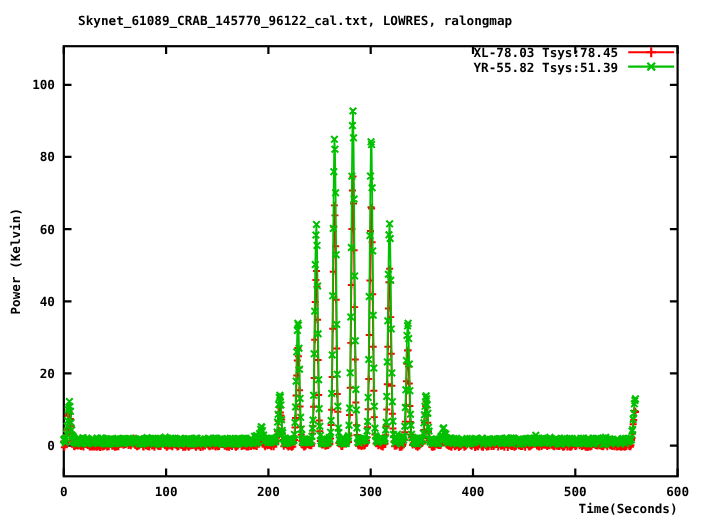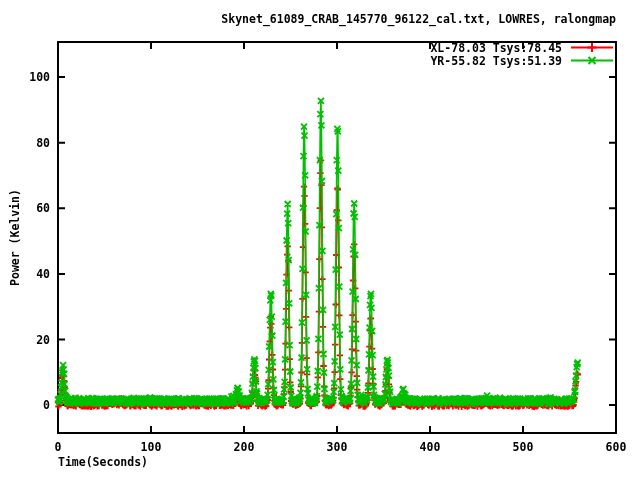--- a/index.html
+++ b/index.html
@@ -2,22 +2,22 @@
 <html><head>
 <meta charset="utf-8">
 <style>
   html,body{margin:0;padding:0;}
   body{
     width:640px;height:480px;position:relative;background:#ffffff;
     font-family:"DejaVu Sans Mono",monospace;font-weight:bold;color:#000;
     overflow:hidden;
   }
   .abs{position:absolute;}
-  #chart-title{left:58px;top:12px;width:558px;text-align:right;font-size:11.5px;white-space:pre;}
-  #x-label{left:58px;top:455px;width:558px;text-align:left;font-size:11.5px;}
+  #chart-title{left:71px;top:12px;width:558px;text-align:left;font-size:11.5px;white-space:pre;}
+  #x-label{left:58px;top:455px;width:558px;text-align:right;font-size:11.5px;}
   #y-label{left:-85px;top:230px;width:200px;height:15px;text-align:center;font-size:11.5px;
            transform:rotate(-90deg);}
   .legend-row{position:absolute;right:27px;display:flex;align-items:center;height:13px;}
   .legend-row .ltxt{font-size:11.5px;white-space:pre;margin-right:9px;text-align:center;}
   #legend-row-0{top:41px;}
   #legend-row-1{top:54px;}
   svg text{font-family:"DejaVu Sans Mono",monospace;font-weight:bold;font-size:11.5px;fill:#000;}
 </style>
 </head>
 <body>

